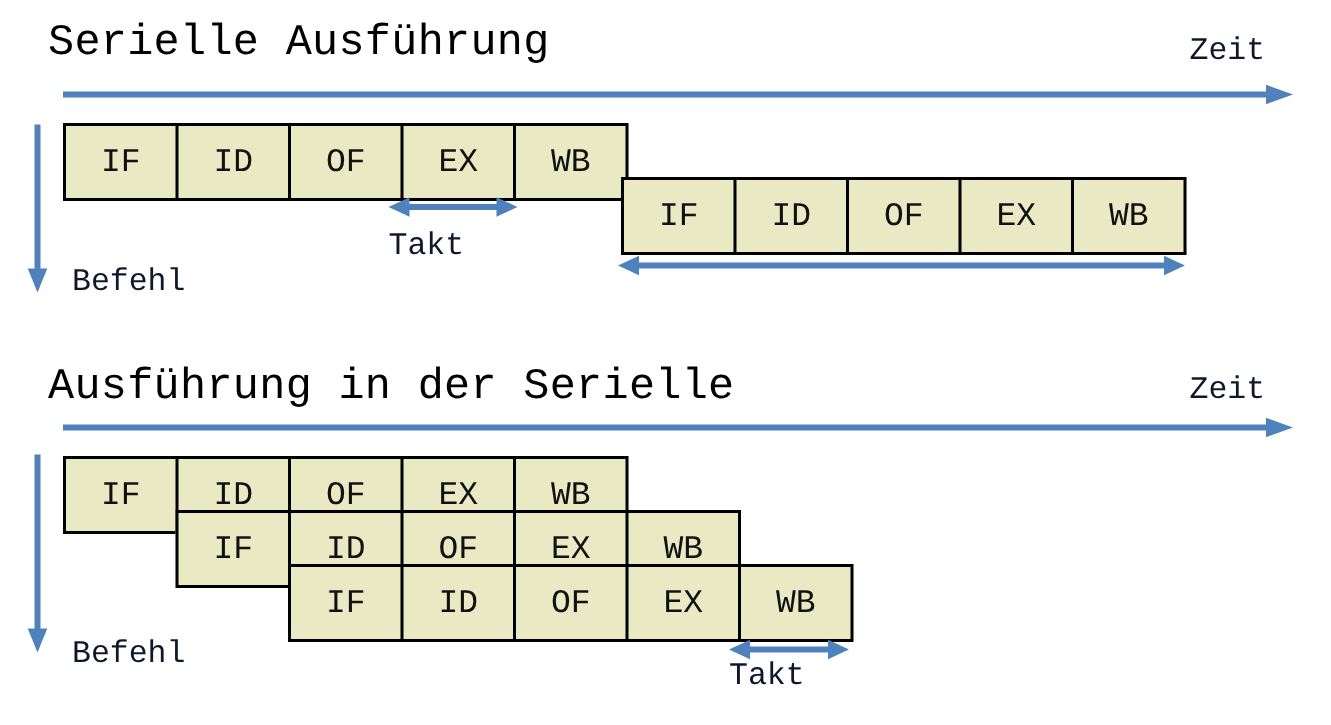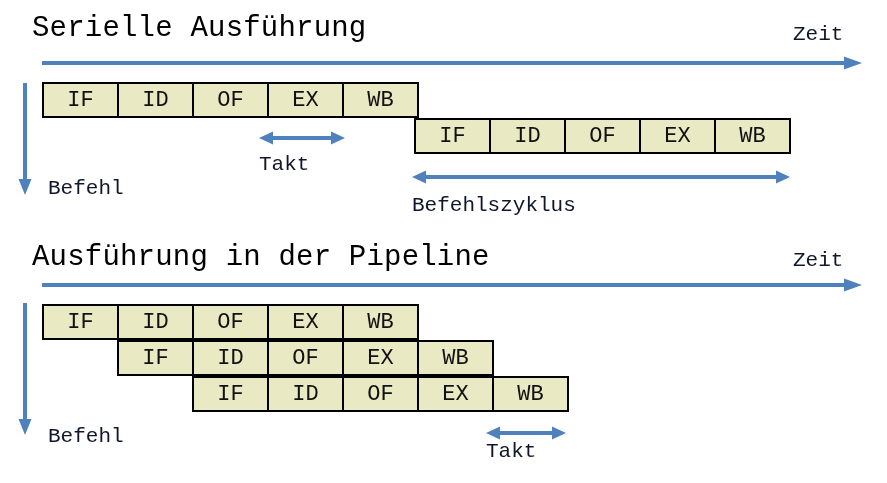--- a/index.html
+++ b/index.html
@@ -9,21 +9,21 @@
   }
   .title{
     position:absolute;left:32px;font-size:29px;line-height:1.15;
     color:#000;white-space:nowrap;letter-spacing:0.2px;
   }
   .small-label{
     position:absolute;font-size:21px;line-height:1.1;color:#0f172a;white-space:nowrap;
   }
   .centered{text-align:left;}
   .row{
-    position:absolute;display:flex;width:377px;height:36px;
+    position:absolute;display:flex;width:377px;height:52px;
     background:#e9e9c3;border:2px solid #000;box-sizing:border-box;
   }
   .cell{
     flex:1;display:flex;align-items:center;justify-content:center;
     border-right:2px solid #000;font-size:22px;color:#111;
   }
   .cell:last-child{border-right:none;}
   svg.arrow{position:absolute;display:block;}
   .stroke{stroke:#4f81bd;stroke-width:4;fill:none;}
   .fillb{fill:#4f81bd;stroke:none;}
@@ -69,23 +69,22 @@
     <div class="cell">OF</div>
     <div class="cell">EX</div>
     <div class="cell">WB</div>
   </div>
 
   <svg class="arrow" style="left:412px;top:169px" width="378" height="16" viewBox="0 0 378 16">
     <line class="stroke" x1="11" y1="8" x2="367" y2="8"></line>
     <polygon class="fillb" points="0,8 14,1.5 14,14.5"></polygon>
     <polygon class="fillb" points="378,8 364,1.5 364,14.5"></polygon>
   </svg>
-  <div class="small-label centered" style="left:412px;top:194px;width:378px">Befehlszyklus</div>
 
-  <div class="title" style="top:241px">Ausführung in der Pipeline</div>
+  <div class="title" style="top:241px">Ausführung in der Serielle</div>
 
   <div class="small-label" style="left:793px;top:249px">Zeit</div>
 
   <svg class="arrow" style="left:40px;top:277px" width="825" height="16" viewBox="0 0 825 16">
     <line class="stroke" x1="2" y1="8" x2="806" y2="8"></line>
     <polygon class="fillb" points="822,8 804,1.5 804,14.5"></polygon>
   </svg>
 
   <svg class="arrow" style="left:16px;top:301px" width="20" height="136" viewBox="0 0 20 136">
     <line class="stroke" x1="9" y1="2" x2="9" y2="120"></line>

